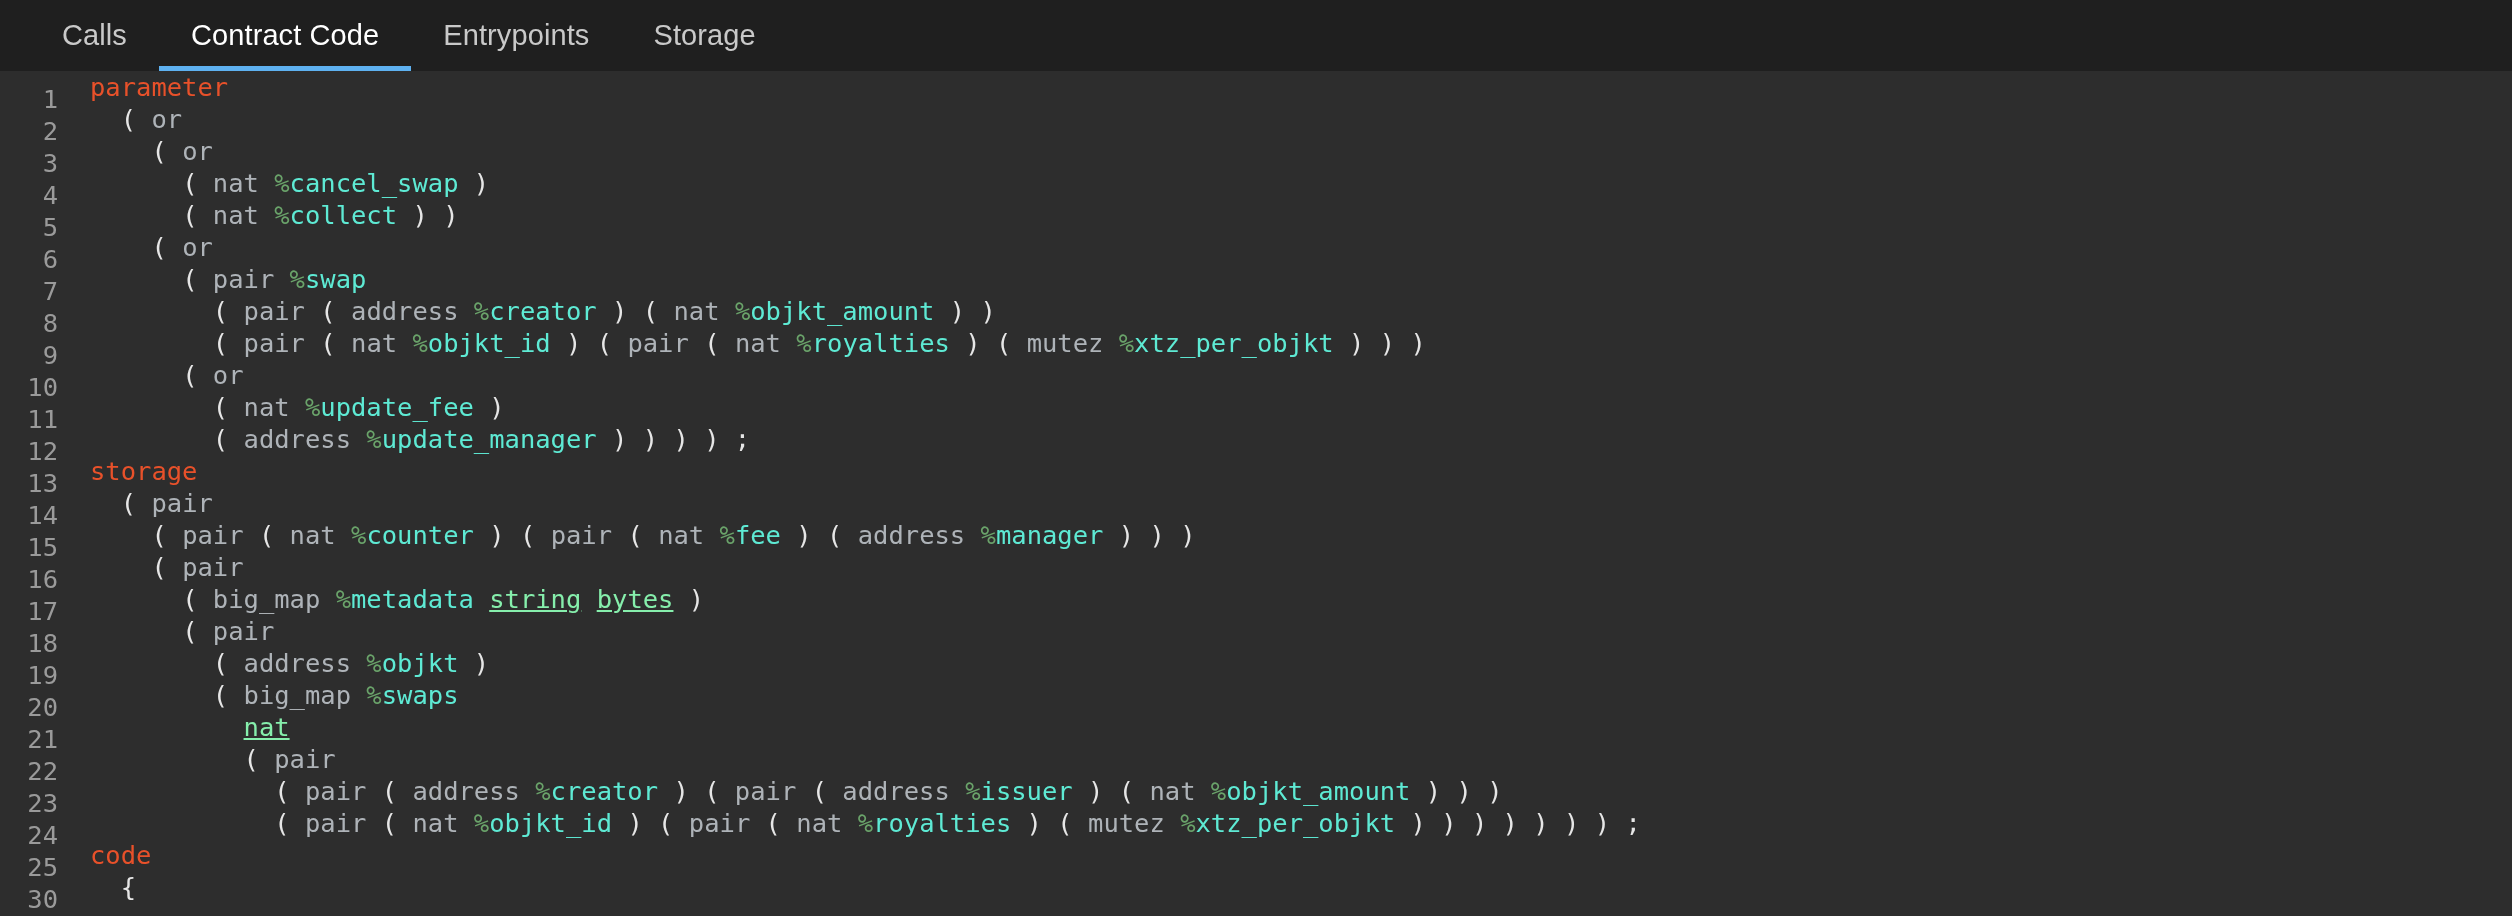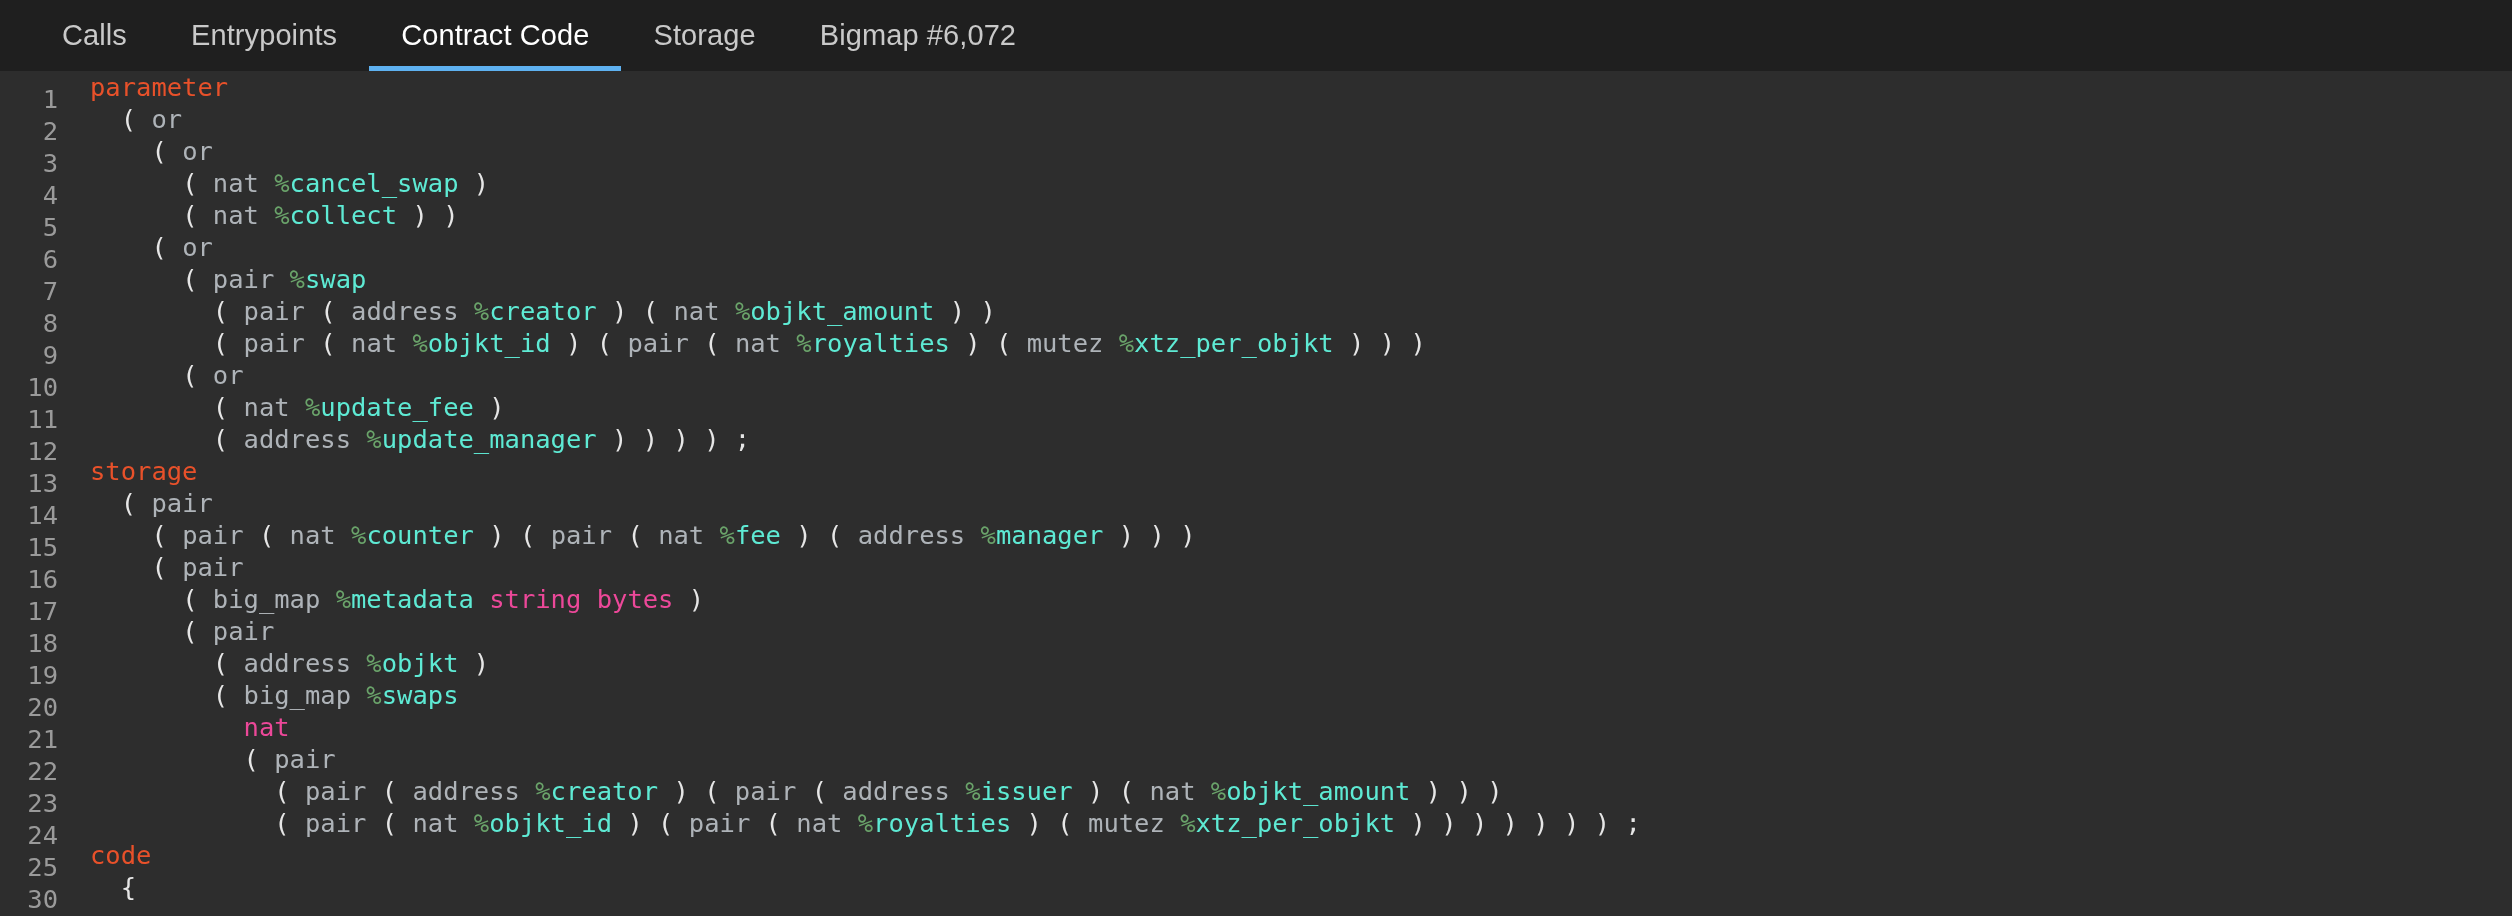--- a/index.html
+++ b/index.html
@@ -68,42 +68,39 @@
     box-sizing:border-box;
     white-space:pre;
     color:#c8cdd2;
     overflow:hidden;
   }
   .codearea .ln{height:32px;}
   
   .k  {color:#e8512a;}          
   .an {color:#5eead4;}          
   .pc {color:#6aa36a;}          
-  .ty {color:#ec4899;}          
+  .ty {color:#86efac;text-decoration:underline;}          
   .p  {color:#e6e6e6;}          
   .t  {color:#aeb3b8;}          
 </style>
 </head>
 <body>
 
 <div class="tabbar">
   <div class="tab">
     <span>Calls</span>
   </div>
-  <div class="tab">
-    <span>Entrypoints</span>
-  </div>
   <div class="tab active">
     <span>Contract Code</span>
   </div>
   <div class="tab">
-    <span>Storage</span>
+    <span>Entrypoints</span>
   </div>
   <div class="tab">
-    <span>Bigmap #6,072</span>
+    <span>Storage</span>
   </div>
 </div>
 
 <div class="codepanel">
   <div class="gutter">
       <div>1</div>
       <div>2</div>
       <div>3</div>
       <div>4</div>
       <div>5</div>

